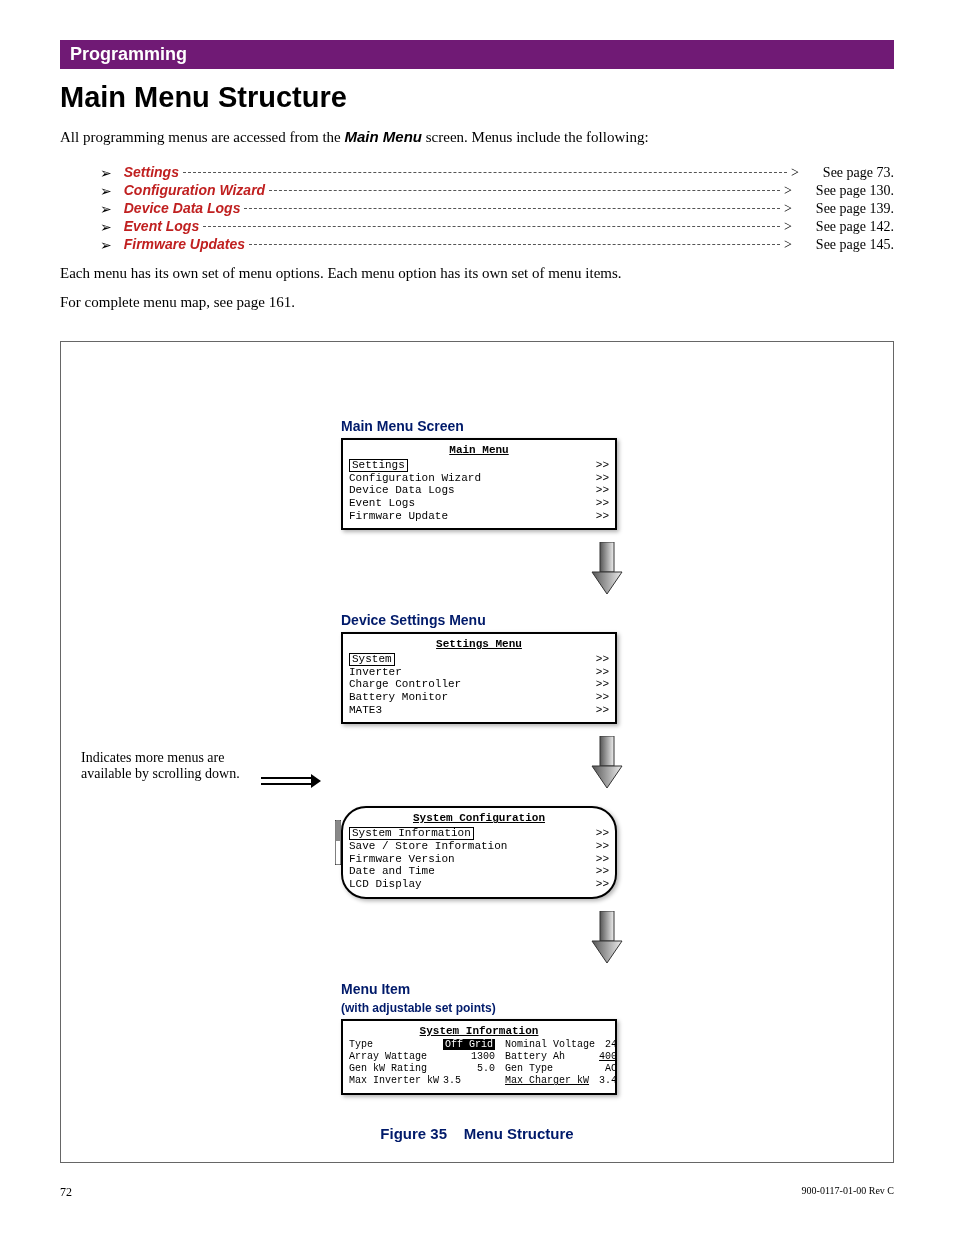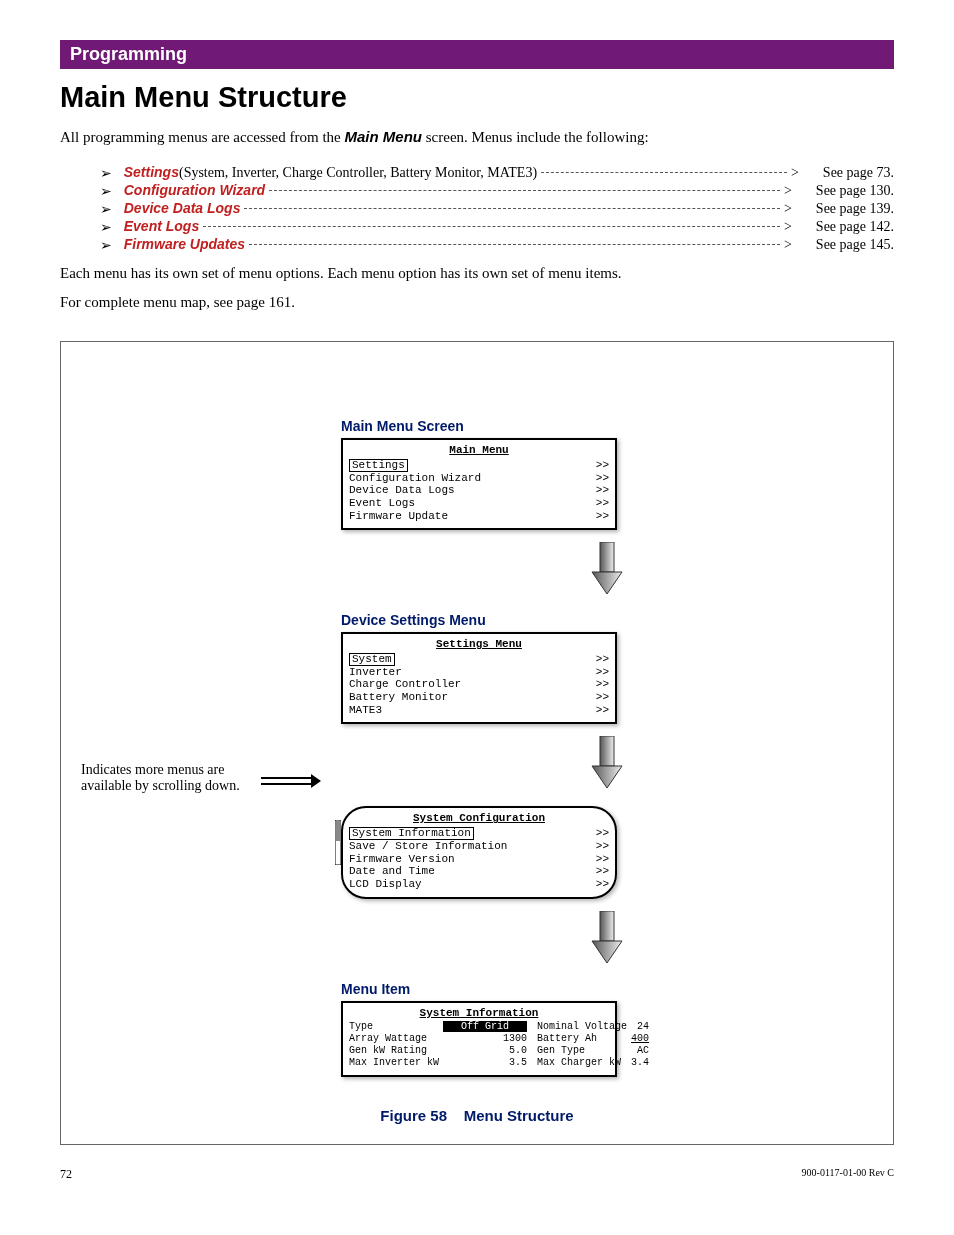--- a/index.html
+++ b/index.html
@@ -126,21 +126,21 @@
   }
   .lcd-sel {
     border: 1px solid #000;
     padding: 0 2px;
     display: inline-block;
     line-height: 1;
   }
   .lcd-sel-inv {
     background: #000;
     color: #fff;
-    padding: 0 18px;
+    padding: 0 2px;
     display: inline-block;
     line-height: 1.1;
   }
   .lcd-arrow {
   }
   .down-arrow-wrap {
     text-align: center;
     margin: 12px auto;
     width: 260px;
   }
@@ -148,21 +148,21 @@
     width: 34px;
     height: 54px;
   }
   .figure-col {
     margin-left: 260px;
     margin-top: 36px;
   }
   .side-note {
     position: absolute;
     left: 20px;
-    top: 420px;
+    top: 408px;
     width: 170px;
     font-size: 14px;
   }
   .side-arrow {
     position: absolute;
     left: 200px;
     top: 432px;
   }
   .scroll-bar-svg{
     position:absolute;
@@ -203,21 +203,20 @@
 <h1>Main Menu Structure</h1>
 
 <p class="intro">
   <span>All programming menus are accessed from the </span><span class="strong-ital">Main Menu</span><span> screen.  Menus include the following:</span>
 </p>
 
 <div class="menu-list" id="menu-list">
     <div class="menu-row">
       <span class="arrow-bullet">➢</span>
       <span class="menu-name">Settings</span>
-      <span class="menu-extra"> (System, Inverter, Charge Controller, Battery Monitor, MATE3) </span>
       <span class="dots"></span>
       <span class="dots-tail">&gt;</span>
       <span class="page-ref">See page 73.</span>
     </div>
     <div class="menu-row">
       <span class="arrow-bullet">➢</span>
       <span class="menu-name">Configuration Wizard</span>
       <span class="menu-extra"> </span>
       <span class="dots"></span>
       <span class="dots-tail">&gt;</span>
@@ -368,45 +367,46 @@
     </div>
 
     <div class="down-arrow-wrap">
       <svg class="down-arrow-svg" viewBox="0 0 34 54">
         <rect x="10" y="0" width="14" height="30" fill="url(#g1)" stroke="#333"></rect>
         <polygon points="2,30 32,30 17,52" fill="url(#g1)" stroke="#333"></polygon>
       </svg>
     </div>
 
     <div class="screen-label">Menu Item</div>
+    <div class="screen-sublabel">(with adjustable set points)</div>
     <div class="lcd" style="margin-top:4px;">
       <div class="lcd-title">System Information</div>
       <div class="info-grid" id="info-grid">
           <span>Type</span>
           <span style="text-align: left;"><span class="lcd-sel-inv">Off Grid</span></span>
           <span style="padding-left: 6px;">Nominal Voltage</span>
           <span style="text-align: right;">24</span>
           <span>Array Wattage</span>
           <span style="text-align: right;">1300</span>
           <span style="padding-left: 6px;">Battery Ah</span>
           <span style="text-align: right; text-decoration: underline;">400</span>
           <span>Gen kW Rating</span>
           <span style="text-align: right;">5.0</span>
           <span style="padding-left: 6px;">Gen Type</span>
           <span style="text-align: right;">AC</span>
           <span>Max Inverter kW</span>
-          <span style="text-align: right;">3.5</span>
-          <span style="padding-left: 6px;">Max Charger kW</span>
+          <span style="">3.5</span>
+          <span style="padding-left: 6px; text-decoration: underline;">Max Charger kW</span>
           <span style="text-align: left;">3.4</span>
         </div>
     </div>
 
   </div>
 
   <div class="figure-caption">
-    <span>Figure 58</span>&nbsp;&nbsp;&nbsp;&nbsp;<span>Menu Structure</span>
+    <span>Figure 35</span>&nbsp;&nbsp;&nbsp;&nbsp;<span>Menu Structure</span>
   </div>
 </div>
 
 <div class="footer">
   <span>72</span>
   <span style="font-size:10px;">900-0117-01-00 Rev C</span>
 </div>
 
 </body></html>

